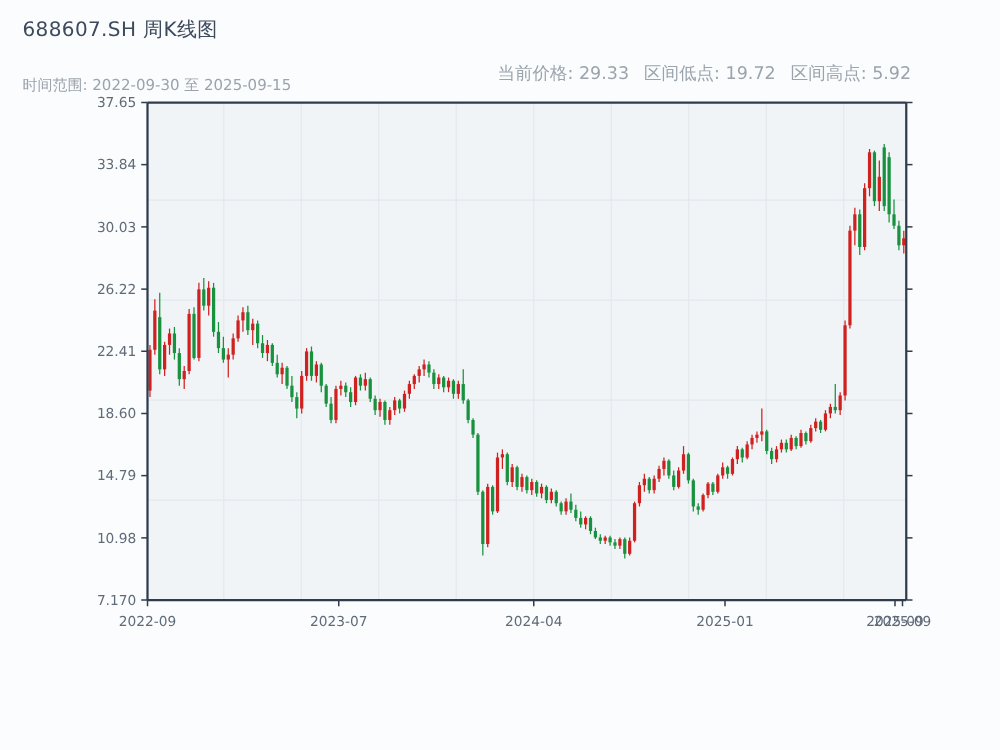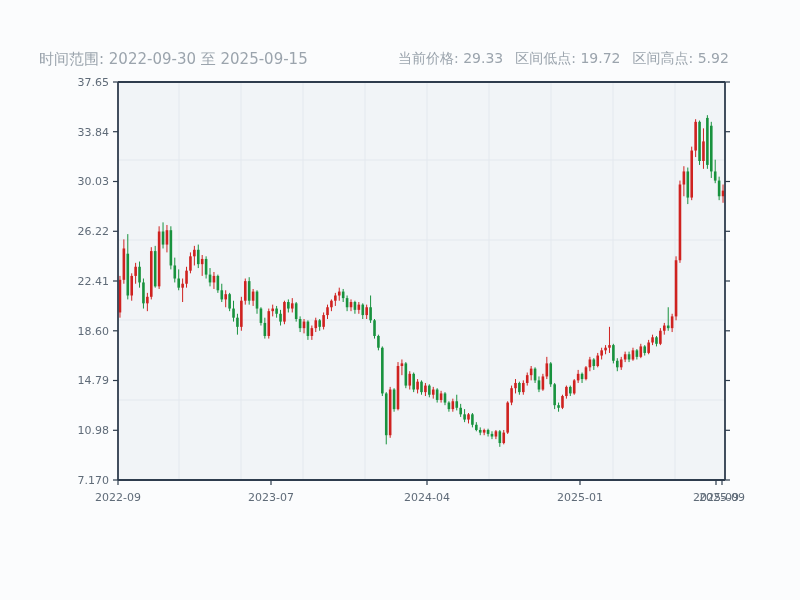--- a/index.html
+++ b/index.html
@@ -3,21 +3,21 @@
 <meta charset="utf-8">
 <style>
   html,body{margin:0;padding:0;background:#e8e8e8;}
   .stage{
     position:relative;width:800px;height:600px;margin:0 auto;
     background:#fbfcfd;overflow:hidden;
     font-family:"DejaVu Sans","Liberation Sans",sans-serif;
   }
   .hdr{position:absolute;left:18px;top:14px;}
   .hdr-title{font-size:16px;color:#3c4a5c;letter-spacing:.3px;}
-  .hdr-sub{position:absolute;left:18px;top:50px;font-size:15px;color:#9ba4ad;margin-left:21px;}
+  .hdr-sub{position:absolute;left:18px;top:60px;font-size:12px;color:#9ba4ad;}
   .hdr-stats{position:absolute;left:398px;top:50px;font-size:14px;color:#9ba4ad;display:flex;gap:12px;white-space:nowrap;align-items:center;}
   .hdr-stats .stat span{color:#9ba4ad;}
   svg{position:absolute;left:0;top:0;}
 </style>
 </head>
 <body>
 
 <div class="stage">
   <svg id="kchart" width="800" height="600">
       <rect x="118" y="82" width="607" height="398" fill="#f1f4f7"></rect>
@@ -381,19 +381,22 @@
       <text x="271" y="501" text-anchor="middle" font-size="11" fill="#5f6b78">2023-07</text>
       <line x1="427" y1="480" x2="427" y2="485" stroke="#2e3c4d" stroke-width="1.2"></line>
       <text x="427" y="501" text-anchor="middle" font-size="11" fill="#5f6b78">2024-04</text>
       <line x1="580" y1="480" x2="580" y2="485" stroke="#2e3c4d" stroke-width="1.2"></line>
       <text x="580" y="501" text-anchor="middle" font-size="11" fill="#5f6b78">2025-01</text>
       <line x1="716" y1="480" x2="716" y2="485" stroke="#2e3c4d" stroke-width="1.2"></line>
       <text x="716" y="501" text-anchor="middle" font-size="11" fill="#5f6b78">2025-09</text>
       <line x1="722" y1="480" x2="722" y2="485" stroke="#2e3c4d" stroke-width="1.2"></line>
       <text x="722" y="501" text-anchor="middle" font-size="11" fill="#5f6b78">2025-09</text>
     </svg>
+  <div class="hdr">
+    <span class="hdr-title">688607.SH 周K线图</span>
+  </div>
   <div class="hdr-sub">时间范围: 2022-09-30 至 2025-09-15</div>
   <div class="hdr-stats">
     <span class="stat"><span>当前价格:</span> <span>29.33</span></span>
     <span class="stat"><span>区间低点:</span> <span>19.72</span></span>
     <span class="stat"><span>区间高点:</span> <span>5.92</span></span>
   </div>
 </div>
 
 </body></html>

